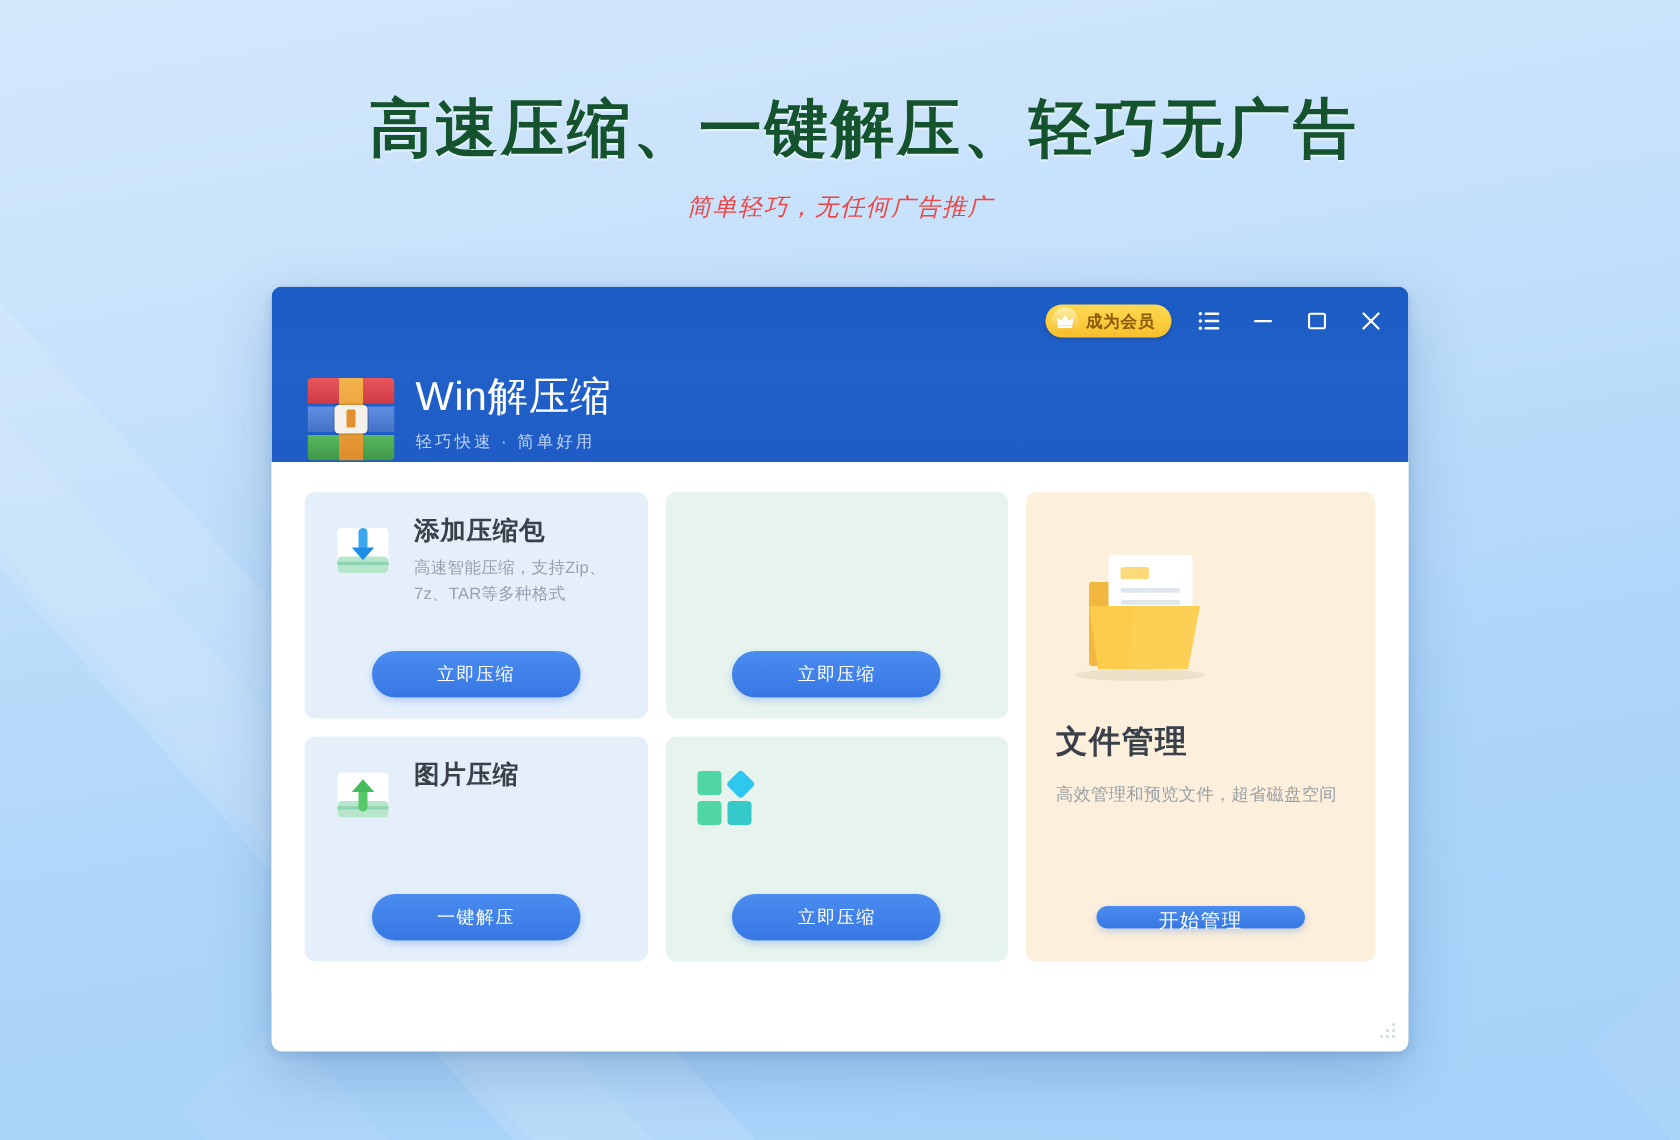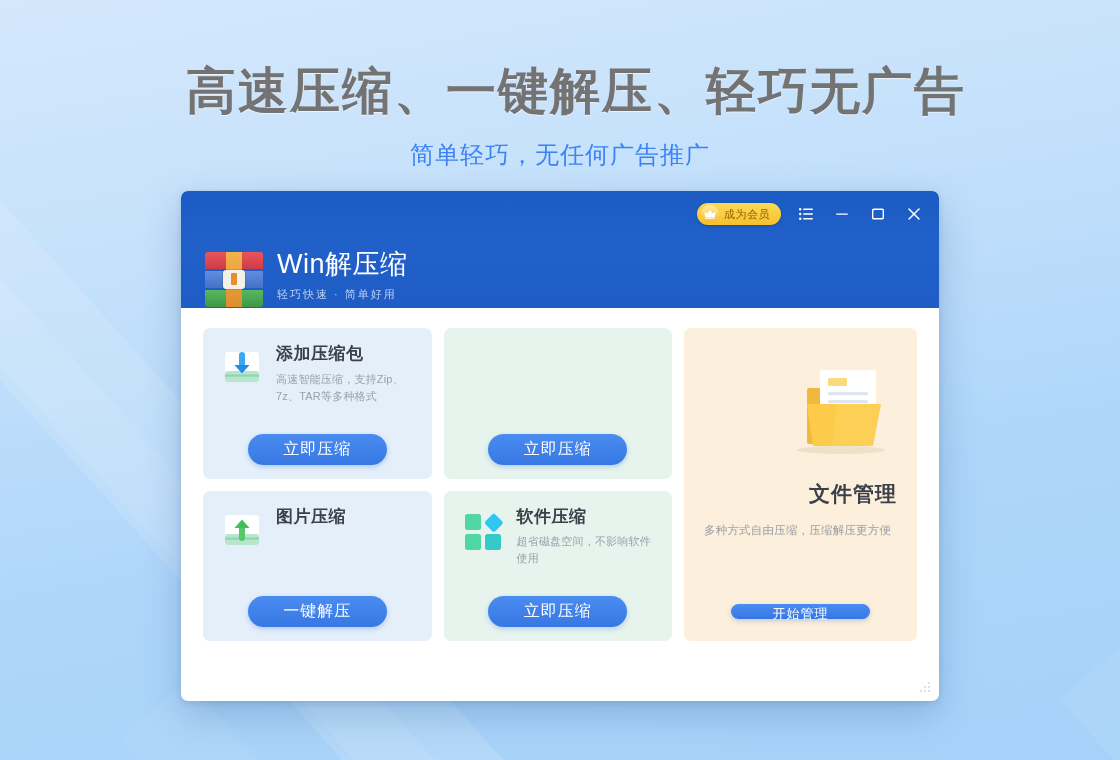--- a/index.html
+++ b/index.html
@@ -36,33 +36,34 @@
   
   .hero {
     position: absolute;
     top: 0; left: 0; right: 0;
     text-align: center;
     z-index: 3;
   }
   .hero-title {
     margin: 0;
     padding-top: 58px;
-    font-size: 50px;
+    font-size: 42px;
     font-weight: bold;
     letter-spacing: 2px;
-    color: #737373;
+    color: #14532d;
     text-shadow: 0 1px 1px rgba(255,255,255,.6);
     padding-left: 32px;
   }
   .hero-sub {
     margin: 0;
     padding-top: 14px;
-    font-size: 24px;
+    font-size: 16px;
     letter-spacing: 1px;
-    color: #3b82f6;
+    color: #ef4444;
+    font-style: italic;
   }
 
   
   .app-window {
     position: absolute;
     left: 181px;
     top: 191px;
     width: 758px;
     height: 510px;
     border-radius: 7px;
@@ -158,21 +159,21 @@
   .crown {
     width: 18px; height: 18px;
     border-radius: 50%;
     background: linear-gradient(180deg,#fff0a8,#f5b924);
     position: relative;
     flex: none;
   }
   .crown svg { position: absolute; left: 3px; top: 4px; }
   .vip-label {
     font-size: 11px;
-    font-weight: normal;
+    font-weight: bold;
     color: #8a5a05;
     letter-spacing: .5px;
   }
   .win-btn {
     width: 22px; height: 22px;
     display: flex;
     align-items: center;
     justify-content: center;
     color: #ffffff;
   }
@@ -226,36 +227,36 @@
     letter-spacing: .2px;
   }
   .card-btn {
     margin: auto auto 0 auto;
     width: 139px;
     height: 31px;
     border: none;
     border-radius: 16px;
     background: linear-gradient(180deg,#4b8cf0,#3677e4);
     color: #ffffff;
-    font-size: 16px;
+    font-size: 12px;
     letter-spacing: 1px;
     font-family: inherit;
     cursor: pointer;
     box-shadow: 0 2px 5px rgba(54,119,228,.30);
   }
 
   
   .right-panel {
     width: 233px;
     flex: none;
     border-radius: 7px;
     background: #fcefdb;
     display: flex;
     flex-direction: column;
-    align-items: flex-end;
+    align-items: flex-start;
     padding: 28px 20px 22px 20px;
     box-sizing: border-box;
   }
   .folder-art { width: 112px; height: 96px; margin-top: 6px; }
   .panel-title {
     margin-top: 22px;
     font-size: 21px;
     font-weight: bold;
     color: #3a4049;
     letter-spacing: 1px;
@@ -431,24 +432,20 @@
       <div class="card green">
         <div class="card-head">
           <span class="card-icon">
             <svg width="46" height="46" viewBox="0 0 46 46">
               <rect x="5" y="7" width="16" height="16" rx="2.5" fill="#4fd6a4"></rect>
               <rect x="5" y="27" width="16" height="16" rx="2.5" fill="#4fd6a4"></rect>
               <rect x="25" y="27" width="16" height="16" rx="2.5" fill="#36c9c9"></rect>
               <rect x="26.8" y="8.8" width="14" height="14" rx="2.5" fill="#2fc6f0" transform="rotate(45 33.8 15.8)"></rect>
             </svg>
           </span>
-          <div class="card-texts">
-            <div class="card-title">软件压缩</div>
-            <div class="card-desc">超省磁盘空间，不影响软件使用</div>
-          </div>
         </div>
         <button class="card-btn">立即压缩</button>
       </div>
 
     </div>
 
     <div class="right-panel">
       <span class="folder-art">
         <svg width="112" height="96" viewBox="0 0 112 96">
           <ellipse cx="56" cy="88" rx="44" ry="4" fill="#e8dcc3" opacity=".75"></ellipse>
@@ -459,21 +456,21 @@
             <rect x="43" y="30" width="40" height="3.2" rx="1.6"></rect>
             <rect x="43" y="38" width="40" height="3.2" rx="1.6"></rect>
             <rect x="43" y="46" width="40" height="3.2" rx="1.6"></rect>
             <rect x="43" y="54" width="28" height="3.2" rx="1.6"></rect>
           </g>
           <path d="M22 42 H96 L88 84 H28 Z" fill="#fcd055"></path>
           <path d="M22 42 H52 L47 84 H28 Z" fill="#fbc63f" opacity=".5"></path>
         </svg>
       </span>
       <div class="panel-title">文件管理</div>
-      <div class="panel-desc">多种方式自由压缩，压缩解压更方便</div>
+      <div class="panel-desc">高效管理和预览文件，超省磁盘空间</div>
       <button class="panel-btn">开始管理</button>
     </div>
 
   </div>
 
   <div class="resize-grip">
     <i style="left:9px;top:0px"></i>
     <i style="left:5px;top:4px"></i>
       <i style="left:9px;top:4px"></i>
     <i style="left:1px;top:8px"></i>

